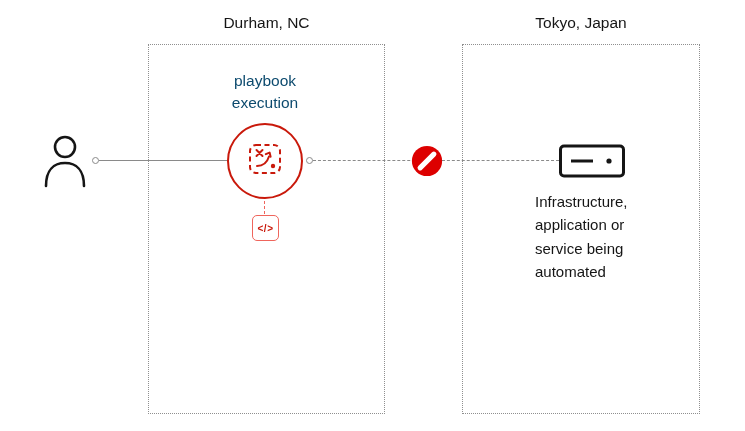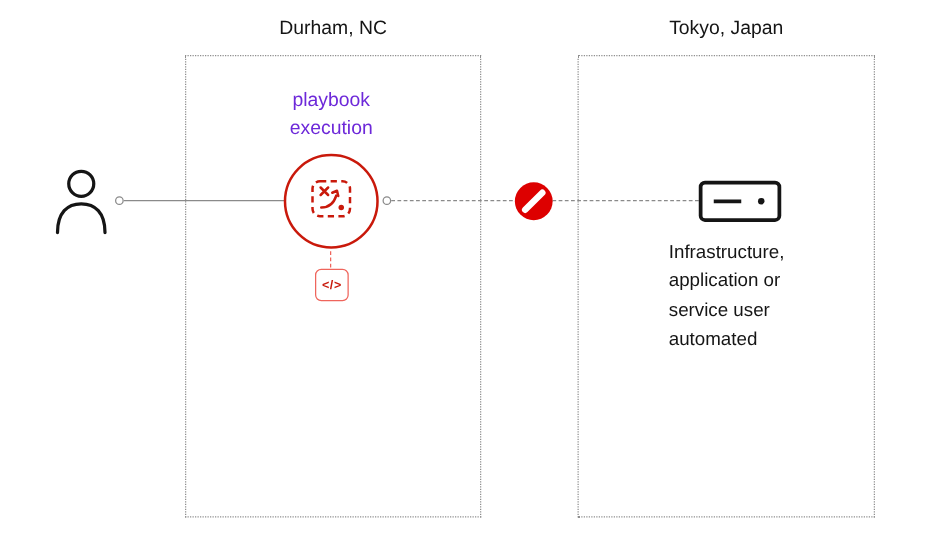--- a/index.html
+++ b/index.html
@@ -65,21 +65,21 @@
     left: 227px; top: 123px;
     width: 76px; height: 76px;
     border: 2px solid #c9190b;
     border-radius: 50%;
     background: #ffffff;
     display: flex; align-items: center; justify-content: center;
   }
   .playbook-label {
     position: absolute;
     left: 205px; top: 70px; width: 120px;
-    color: #6d28d9;
+    color: #0c4a6e;
     font-size: 15.5px; line-height: 1.45;
     text-align: center;
   }
   .code-connector {
     position: absolute;
     left: 264px; top: 201px; height: 13px; width: 0;
     border-left: 1.5px dashed #ef655c;
   }
   .code-box {
     position: absolute;
@@ -154,15 +154,15 @@
     </svg>
   </div>
 
   <div class="server-icon">
     <svg viewBox="0 0 68 36" width="68" height="36" aria-hidden="true">
       <rect x="2.5" y="3" width="63" height="30" rx="3.5" fill="#ffffff" stroke="#151515" stroke-width="3"></rect>
       <path d="M 13 18 L 35 18" stroke="#151515" stroke-width="3"></path>
       <circle cx="51" cy="18" r="2.6" fill="#151515"></circle>
     </svg>
   </div>
-  <div class="server-label">Infrastructure, application or service user automated</div>
+  <div class="server-label">Infrastructure, application or service being automated</div>
 
 </div>
 
 </body></html>

